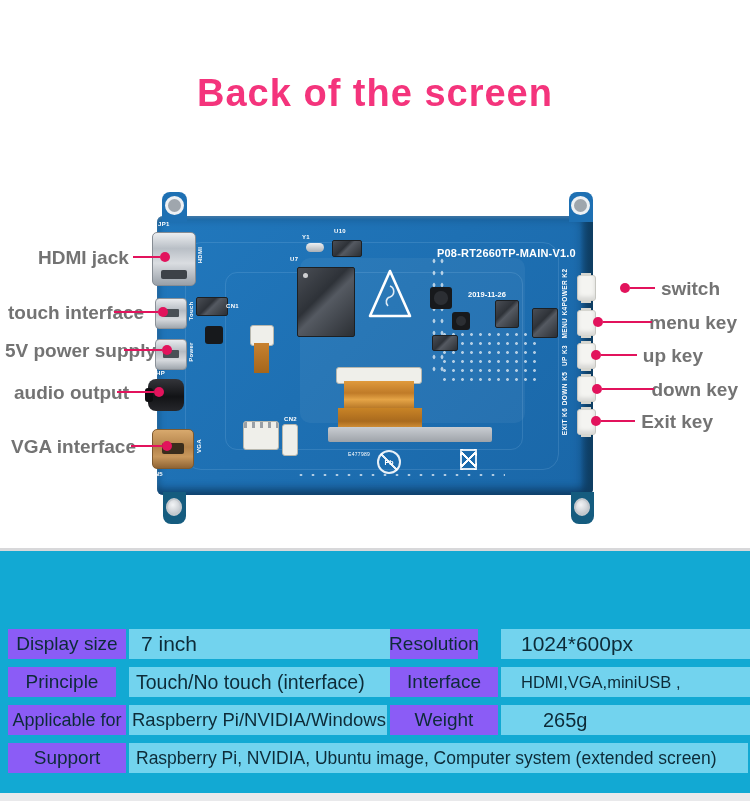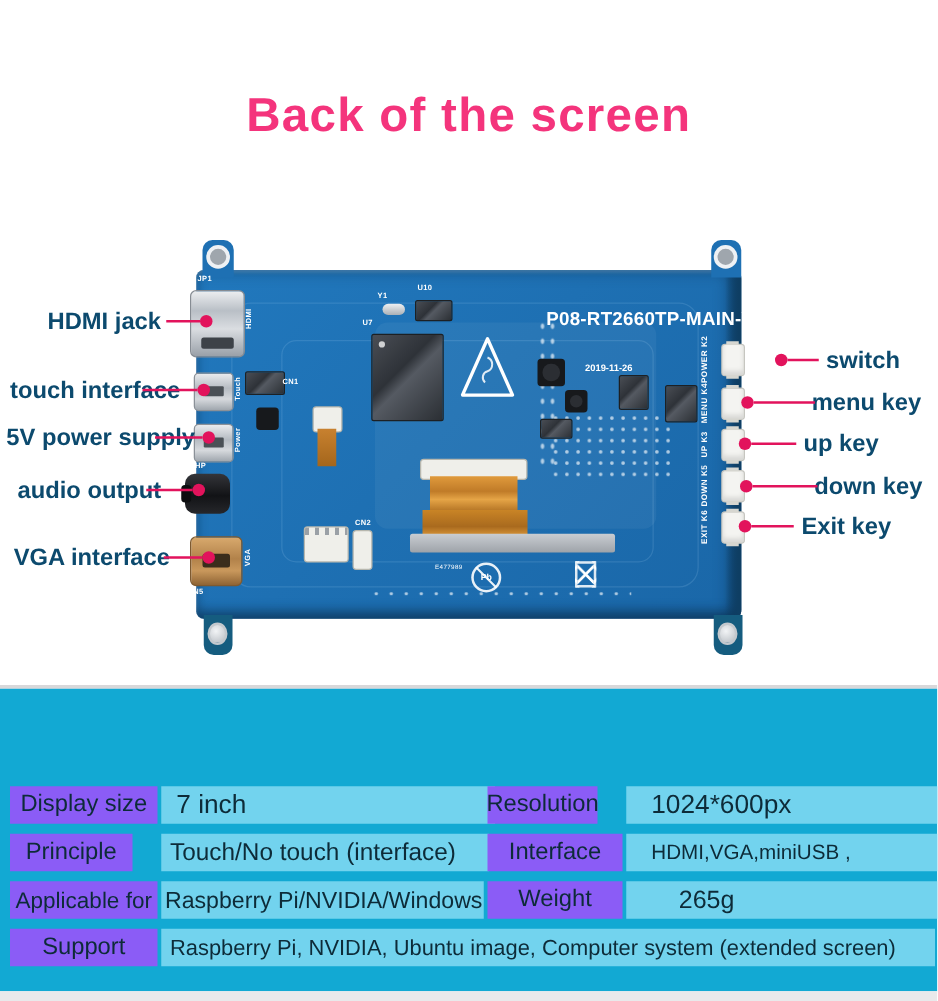--- a/index.html
+++ b/index.html
@@ -26,21 +26,21 @@
          background:radial-gradient(circle at 40% 35%,#f2f4f6,#b7bcc2);}
   .trace{position:absolute;z-index:2;border:1px solid rgba(190,230,255,.14);border-radius:16px;}
   .patch{position:absolute;z-index:2;background:rgba(255,255,255,.05);border-radius:10px;}
   .vias{position:absolute;z-index:2;
         background-image:radial-gradient(rgba(255,255,255,.65) 1px,transparent 1.8px);
         background-size:9px 9px;}
   .silk{position:absolute;z-index:4;color:#fff;font-size:6px;font-weight:700;
         letter-spacing:.3px;line-height:1;white-space:nowrap;}
   .silk.vert{width:40px;text-align:center;transform:rotate(-90deg);}
   .board-model{position:absolute;left:437px;top:247px;z-index:4;color:#fff;
-        font-size:15px;font-weight:700;letter-spacing:.2px;}
+        font-size:11px;font-weight:700;letter-spacing:.2px;}
   .board-date{position:absolute;left:468px;top:290px;z-index:4;color:#fff;
         font-size:7.5px;font-weight:700;}
   
   .conn{position:absolute;z-index:3;}
   .hdmi{left:152px;top:232px;width:42px;height:52px;border:1px solid #868c93;border-radius:5px;
         background:linear-gradient(180deg,#eceef0,#b9bfc6 30%,#dadde1 58%,#99a0a8);}
   .hdmi:after{content:"";position:absolute;left:8px;bottom:6px;width:26px;height:9px;
         background:#3d4248;border-radius:2px;}
   .usb{width:30px;height:29px;border:1px solid #8b9198;border-radius:4px;
         background:linear-gradient(180deg,#e9ebee,#b5bbc2 40%,#d6d9dd 70%,#a0a7ae);}
@@ -83,21 +83,21 @@
   
   .tact{position:absolute;z-index:3;width:17px;height:24px;background:#f4f4f1;
         border:1px solid #c6c6c0;border-radius:3px;
         box-shadow:inset 0 -3px 4px rgba(0,0,0,.12);}
   .tact:before,.tact:after{content:"";position:absolute;left:3px;width:10px;height:3px;background:#d6d6d0;}
   .tact:before{top:-3px;} .tact:after{bottom:-3px;}
   .btn-label{position:absolute;z-index:4;width:60px;height:11px;text-align:center;
         transform:rotate(-90deg);color:#fff;font-size:6.5px;font-weight:700;letter-spacing:.4px;}
   
   .callout{position:absolute;z-index:6;display:flex;align-items:center;height:22px;}
-  .callout .lbl{font-size:19px;font-weight:700;color:#0c4a6e;white-space:nowrap;line-height:1;}
+  .callout .lbl{font-size:19px;font-weight:700;color:#737373;white-space:nowrap;line-height:1;}
   .callout .line{flex:1;height:2.5px;background:#E2135C;z-index:7;}
   .callout .dot{width:10px;height:10px;border-radius:50%;background:#E2135C;flex:0 0 auto;}
   
   .divider{position:absolute;left:0;top:548px;width:750px;height:3px;background:#D8D8DA;z-index:1;}
   .band{position:absolute;left:0;top:551px;width:750px;height:242px;background:#12A9D3;z-index:1;}
   .bottom-strip{position:absolute;left:0;top:793px;width:750px;height:8px;background:#E9E9EB;z-index:1;}
   .cell{position:absolute;z-index:2;height:30px;display:flex;align-items:center;
         color:#0D2B38;white-space:nowrap;}
   .cell.lab{background:#8b5cf6;justify-content:center;font-size:19px;}
   .cell.val{background:#72D3EE;justify-content:flex-start;font-size:20px;}
@@ -252,21 +252,21 @@
 
   <div class="divider"></div>
   <div class="band"></div>
   <div class="bottom-strip"></div>
 
   <div class="cell lab" style="left:8px;top:629px;width:118px;">Display size</div>
   <div class="cell val" style="left:129px;top:629px;width:255px;padding-left:12px;font-size:21px;">7 inch</div>
   <div class="cell lab" style="left:390px;top:629px;width:88px;">Resolution</div>
   <div class="cell val" style="left:501px;top:629px;width:240px;padding-left:20px;font-size:21px;">1024*600px</div>
 
-  <div class="cell lab" style="left:8px;top:667px;width:98px;">Principle</div>
+  <div class="cell lab" style="left:8px;top:667px;width:108px;">Principle</div>
   <div class="cell val" style="left:129px;top:667px;width:255px;padding-left:7px;font-size:19.5px;">Touch/No touch (interface)</div>
   <div class="cell lab" style="left:390px;top:667px;width:108px;">Interface</div>
   <div class="cell val" style="left:501px;top:667px;width:240px;padding-left:20px;font-size:16.5px;">HDMI,VGA,miniUSB ,</div>
 
   <div class="cell val" style="left:129px;top:705px;width:255px;padding-left:3px;font-size:18.5px;">Raspberry Pi/NVIDIA/Windows</div>
   <div class="cell lab" style="left:8px;top:705px;width:118px;font-size:18px;">Applicable for</div>
   <div class="cell lab" style="left:390px;top:705px;width:108px;">Weight</div>
   <div class="cell val" style="left:501px;top:705px;width:240px;padding-left:42px;">265g</div>
 
   <div class="cell lab" style="left:8px;top:743px;width:118px;">Support</div>

